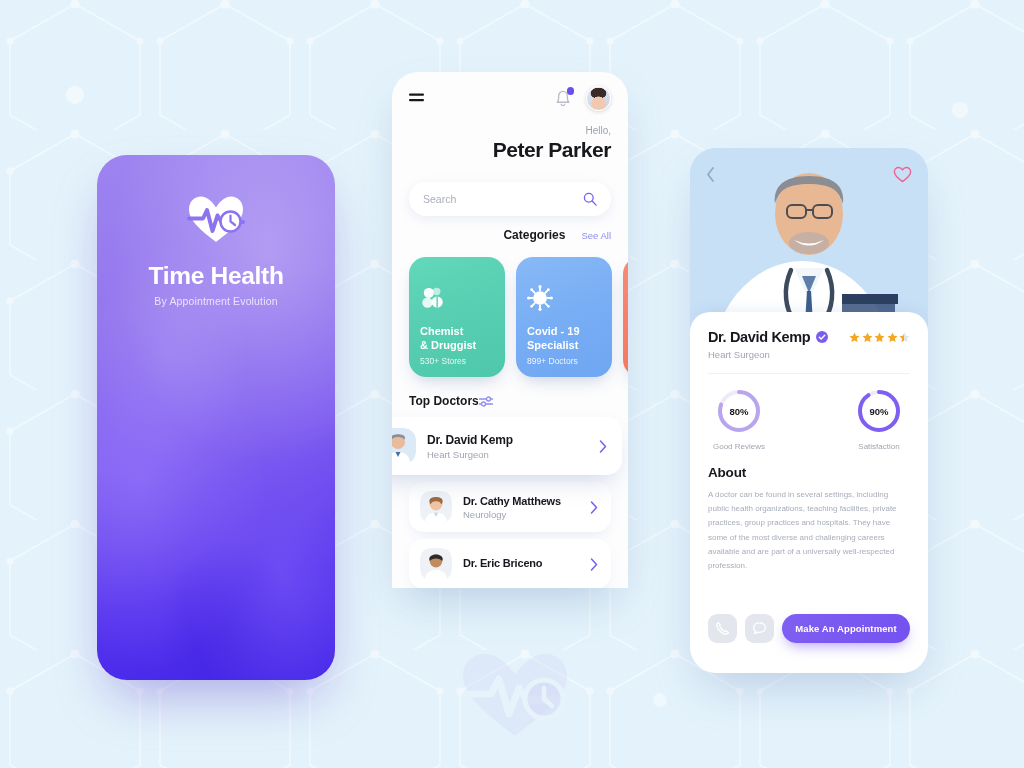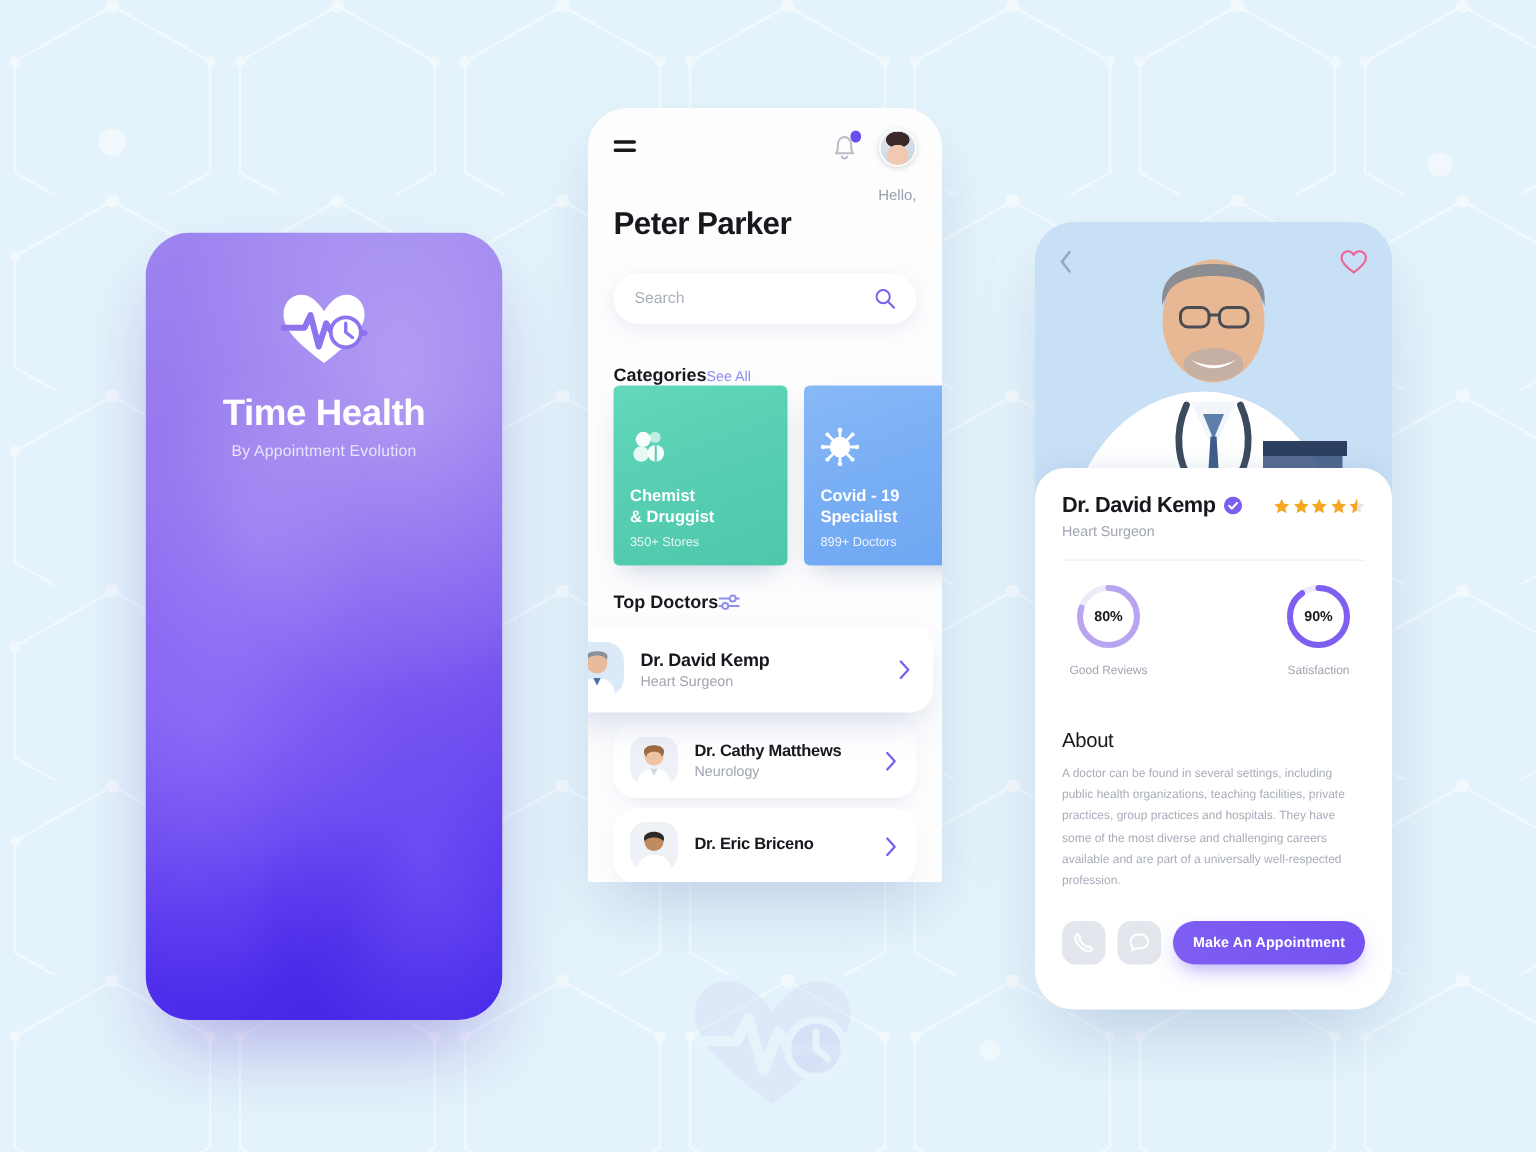--- a/index.html
+++ b/index.html
@@ -73,44 +73,44 @@
     background:
       radial-gradient(circle at 50% 72%, #f0c9b0 0 34%, rgba(240,201,176,0) 36%),
       radial-gradient(ellipse 64% 44% at 50% 27%, #3a2b29 0 52%, rgba(58,43,41,0) 55%),
       linear-gradient(160deg,#dfe6ef,#c9d4e2);
     border:1.5px solid #fff;
     box-shadow:0 1px 4px rgba(0,0,0,.16);
     overflow:hidden;
   }
   .home-pad { position:absolute; left:17px; right:17px; }
   #hello-label { top:53px; font-size:10px; color:#9ba1ae;text-align:right; }
-  #user-name   { top:66px; font-size:21px; font-weight:bold; color:#17181d; letter-spacing:-.45px; }
+  #user-name   { top:66px; font-size:21px; font-weight:bold; color:#17181d; letter-spacing:-.45px;text-align:right; }
 
   #search-bar {
     top:110px; height:34px; border-radius:17px; background:#fff;
     box-shadow:0 3px 12px rgba(120,135,175,.14);
     display:flex; align-items:center; padding:0 14px;
   }
   #search-input {
     flex:1; border:0; outline:0; background:transparent;
     font-family:inherit; font-size:10.5px; color:#1b1d22;
   }
   #search-input::placeholder { color:#a9aeba; }
   #search-icon { width:14px; height:14px; flex:none; cursor:pointer; }
 
-  #cat-head { top:171px; display:flex; align-items:baseline; justify-content:flex-start; }
+  #cat-head { top:156px; display:flex; align-items:baseline; justify-content:flex-end;gap:16px; }
   #cat-title { font-size:12px; font-weight:bold; color:#17181d; }
   #cat-seeall { font-size:9.5px; color:#8d8ef0; cursor:pointer; }
 
   #cat-row {
     position:absolute; left:17px; top:185px; right:0; height:120px;
     display:flex; gap:11px;
   }
   .cat-card {
-    width:116px; flex:none; border-radius:4px; position:relative;
+    width:96px; flex:none; border-radius:17px; position:relative;
     padding:28px 11px; color:#fff; overflow:hidden;
     box-shadow:0 8px 17px -6px rgba(60,90,140,.30);
     cursor:pointer;
   }
   .cat-card.c-green { background:linear-gradient(160deg,#63d8bb 0%,#58cfb2 45%,#4ec7ab 100%); }
   .cat-card.c-blue  { background:linear-gradient(160deg,#88b9f7 0%,#78aef4 48%,#6fa6f2 100%); }
   .cat-card.c-red   { background:linear-gradient(160deg,#f98b76 0%,#f67e68 50%,#f4735d 100%); }
   .cat-ico { width:26px; height:26px; margin-bottom:auto; }
   .cat-txt { position:absolute; left:11px; right:8px; bottom:11px; }
   .cat-name { font-size:11px; font-weight:bold; line-height:1.22; }
@@ -176,21 +176,21 @@
 
   #stats-row { display:flex; justify-content:space-between; margin-top:14px; }
   .stat { width:62px; display:flex; flex-direction:column; align-items:center; }
   .ring { width:46px; height:46px; position:relative; }
   .ring-val {
     position:absolute; inset:0; display:flex; align-items:center; justify-content:center;
     font-size:9.5px; font-weight:bold; color:#17181d;
   }
   .stat-label { margin-top:8px; font-size:8px; color:#a0a5b1; white-space:nowrap; }
 
-  #about-title { font-size:13.5px; font-weight:normal; color:#17181d; margin-top:35px; letter-spacing:-.2px; }
+  #about-title { font-size:13.5px; font-weight:bold; color:#17181d; margin-top:14px; letter-spacing:-.2px; }
   #about-text { font-size:8px; line-height:1.78; color:#a8adb9; margin-top:8px; }
 
   #action-row { position:absolute; left:18px; right:18px; bottom:30px; display:flex; align-items:center; gap:8px; }
   .act-sq {
     width:29px; height:29px; border-radius:9px; background:#e3e6ec;
     display:flex; align-items:center; justify-content:center; flex:none; cursor:pointer;
   }
   #appoint-btn {
     flex:1; height:29px; border:0; border-radius:15px; cursor:pointer;
     background:linear-gradient(98deg,#7f5ef2 0%,#7452f0 100%);
@@ -284,21 +284,21 @@
         <circle cx="18" cy="7" r="4" fill="#ffffff" opacity=".6"></circle>
         <circle cx="8" cy="19" r="5.6" fill="#ffffff" opacity=".85"></circle>
         <circle cx="18.5" cy="18.5" r="6" fill="#ffffff" opacity=".95"></circle>
         <path d="M18.5 12.5 L18.5 24.5" stroke="#58cfb2" stroke-width="1.5"></path>
       </svg>
       <div class="cat-txt">
         <div class="cat-name">
           <span>Chemist</span><br>
           <span>&amp; Druggist</span>
         </div>
-        <div class="cat-meta">350+ Stores</div>
+        <div class="cat-meta">530+ Stores</div>
       </div>
     </div>
 
     <div class="cat-card c-blue">
       <svg class="cat-ico" viewBox="0 0 28 28">
         <g stroke="#ffffff" stroke-width="2" stroke-linecap="round">
           <path d="M14 1.5 L14 6"></path>
             <path d="M14 22 L14 26.5"></path>
           <path d="M1.5 14 L6 14"></path>
             <path d="M22 14 L26.5 14"></path>

